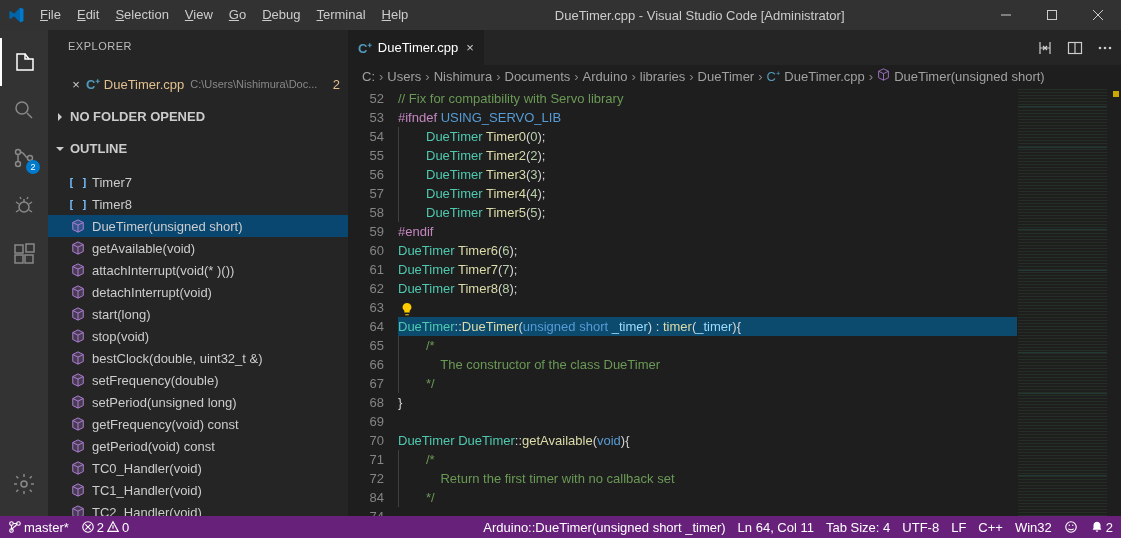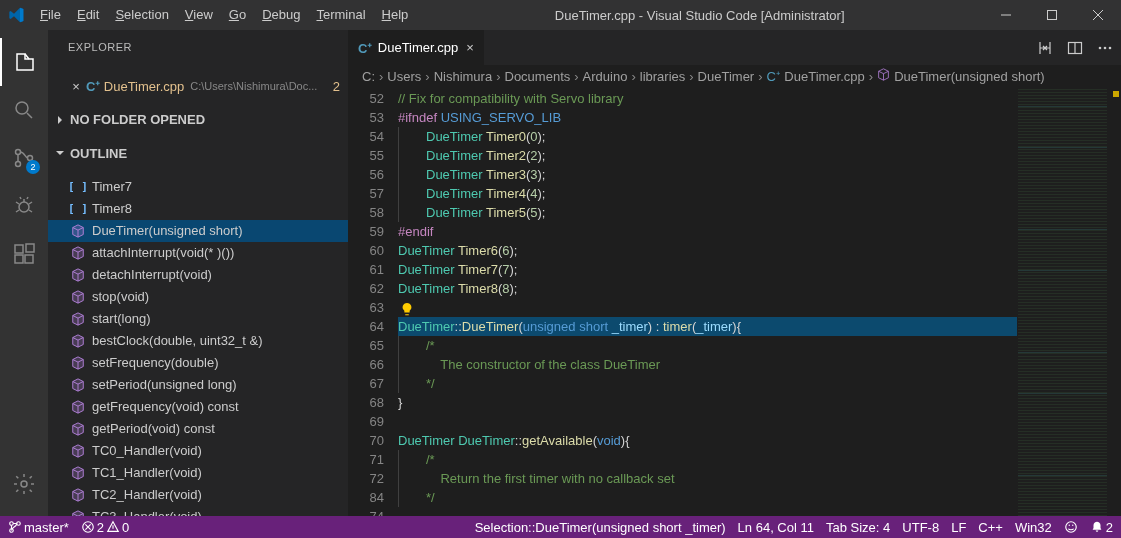--- a/index.html
+++ b/index.html
@@ -189,48 +189,57 @@
           </span>
           <span>DueTimer(unsigned short)</span>
         </div>
         <div class="oitem">
           <span class="oicon">
             <svg width="14" height="14" viewBox="0 0 16 16" class="cube">
               <path fill="currentColor" d="M8 1l6 3v8l-6 3-6-3V4z" opacity="0.25"></path>
               <path fill="none" stroke="currentColor" stroke-width="1.1" d="M8 1l6 3v8l-6 3-6-3V4zM2 4l6 3 6-3M8 7v8"></path>
             </svg>
           </span>
+          <span>getAvailable(void)</span>
+        </div>
+        <div class="oitem">
+          <span class="oicon">
+            <svg width="14" height="14" viewBox="0 0 16 16" class="cube">
+              <path fill="currentColor" d="M8 1l6 3v8l-6 3-6-3V4z" opacity="0.25"></path>
+              <path fill="none" stroke="currentColor" stroke-width="1.1" d="M8 1l6 3v8l-6 3-6-3V4zM2 4l6 3 6-3M8 7v8"></path>
+            </svg>
+          </span>
           <span>attachInterrupt(void(* )())</span>
         </div>
         <div class="oitem">
           <span class="oicon">
             <svg width="14" height="14" viewBox="0 0 16 16" class="cube">
               <path fill="currentColor" d="M8 1l6 3v8l-6 3-6-3V4z" opacity="0.25"></path>
               <path fill="none" stroke="currentColor" stroke-width="1.1" d="M8 1l6 3v8l-6 3-6-3V4zM2 4l6 3 6-3M8 7v8"></path>
             </svg>
           </span>
           <span>detachInterrupt(void)</span>
         </div>
         <div class="oitem">
           <span class="oicon">
             <svg width="14" height="14" viewBox="0 0 16 16" class="cube">
               <path fill="currentColor" d="M8 1l6 3v8l-6 3-6-3V4z" opacity="0.25"></path>
               <path fill="none" stroke="currentColor" stroke-width="1.1" d="M8 1l6 3v8l-6 3-6-3V4zM2 4l6 3 6-3M8 7v8"></path>
             </svg>
           </span>
+          <span>start(long)</span>
+        </div>
+        <div class="oitem">
+          <span class="oicon">
+            <svg width="14" height="14" viewBox="0 0 16 16" class="cube">
+              <path fill="currentColor" d="M8 1l6 3v8l-6 3-6-3V4z" opacity="0.25"></path>
+              <path fill="none" stroke="currentColor" stroke-width="1.1" d="M8 1l6 3v8l-6 3-6-3V4zM2 4l6 3 6-3M8 7v8"></path>
+            </svg>
+          </span>
           <span>stop(void)</span>
-        </div>
-        <div class="oitem">
-          <span class="oicon">
-            <svg width="14" height="14" viewBox="0 0 16 16" class="cube">
-              <path fill="currentColor" d="M8 1l6 3v8l-6 3-6-3V4z" opacity="0.25"></path>
-              <path fill="none" stroke="currentColor" stroke-width="1.1" d="M8 1l6 3v8l-6 3-6-3V4zM2 4l6 3 6-3M8 7v8"></path>
-            </svg>
-          </span>
-          <span>start(long)</span>
         </div>
         <div class="oitem">
           <span class="oicon">
             <svg width="14" height="14" viewBox="0 0 16 16" class="cube">
               <path fill="currentColor" d="M8 1l6 3v8l-6 3-6-3V4z" opacity="0.25"></path>
               <path fill="none" stroke="currentColor" stroke-width="1.1" d="M8 1l6 3v8l-6 3-6-3V4zM2 4l6 3 6-3M8 7v8"></path>
             </svg>
           </span>
           <span>bestClock(double, uint32_t &amp;)</span>
         </div>
@@ -413,21 +422,21 @@
         <path d="M5 5l6 6M11 5l-6 6"></path>
       </svg>
     <span>2</span>
     <svg width="14" height="14" viewBox="0 0 16 16" fill="none" stroke="#fff" stroke-width="1.3">
         <path d="M8 2l6 11H2z"></path>
         <path d="M8 6v4M8 12v0"></path>
       </svg>
     <span>0</span>
   </div>
   <div class="spacer"></div>
-  <div class="sbitem right">Selection::DueTimer(unsigned short _timer)</div>
+  <div class="sbitem right">Arduino::DueTimer(unsigned short _timer)</div>
   <div class="sbitem right">Ln 64, Col 11</div>
   <div class="sbitem right">Tab Size: 4</div>
   <div class="sbitem right">UTF-8</div>
   <div class="sbitem right">LF</div>
   <div class="sbitem right">C++</div>
   <div class="sbitem right">Win32</div>
   <div class="sbitem right">
       <svg width="14" height="14" viewBox="0 0 16 16" fill="#fff">
         <circle cx="8" cy="8" r="6" fill="none" stroke="#fff" stroke-width="1.3"></circle>
         <circle cx="6" cy="6" r="0.8"></circle>

